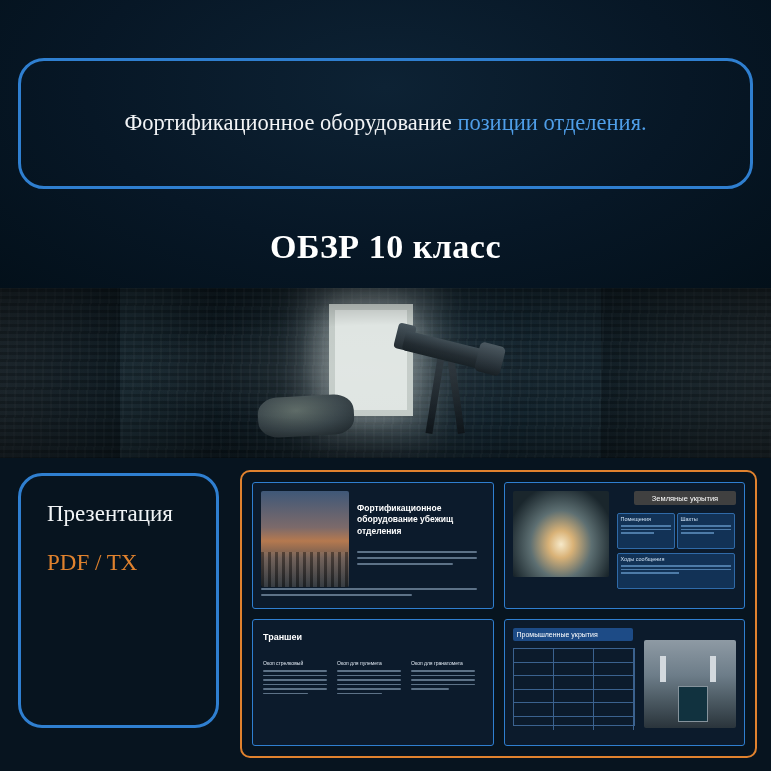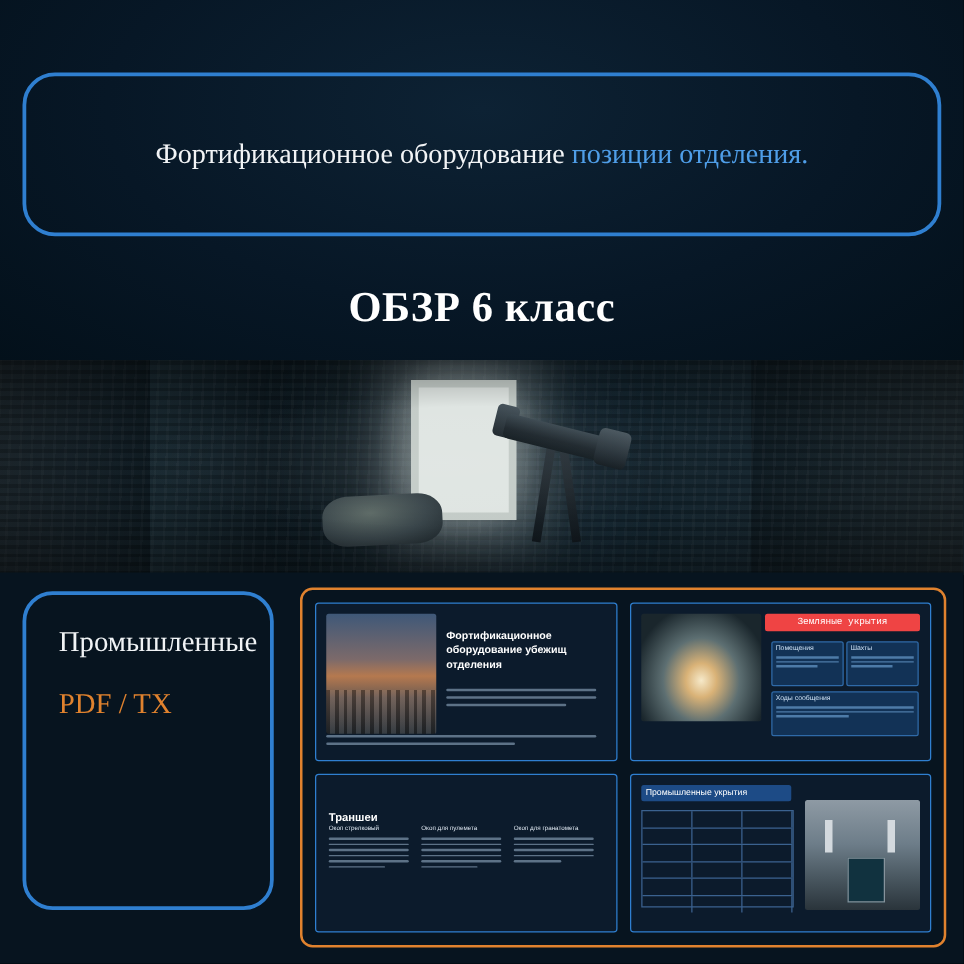--- a/index.html
+++ b/index.html
@@ -287,26 +287,26 @@
     height: 2px;
     background: #5d7287;
     margin-bottom: 4px;
     border-radius: 1px;
   }
 
   
   .s2-head {
     position: absolute;
     right: 8px; top: 8px;
-    width: 124px; height: 14px;
-    background: #ef4444;
+    width: 102px; height: 14px;
+    background: #404040;
     border-radius: 2px;
     color: #fff;
     font-size: 7.5px;
-    font-family: Liberation Mono, monospace;
+    font-family: Liberation Sans, sans-serif;
     display: flex;
     align-items: center;
     justify-content: center;
   }
   .s2-photo {
     position: absolute;
     left: 8px; top: 8px;
     width: 96px; height: 86px;
     background:
       radial-gradient(ellipse at 50% 62%, #f6e9c9 0%, #d9b277 18%, #5d6f72 45%, #1a262c 80%);
@@ -326,21 +326,21 @@
   }
   .s2-panel .pl {
     height: 1.5px;
     background: #4d7ba8;
     margin: 2px 3px;
   }
 
   
   .s3-title {
     position: absolute;
-    left: 10px; top: 29px;
+    left: 10px; top: 12px;
     color: #ffffff;
     font-size: 9px;
     font-weight: bold;
     font-family: "Liberation Sans", sans-serif;
   }
   .s3-col {
     position: absolute;
     top: 40px;
     width: 64px;
   }
@@ -423,21 +423,21 @@
 <div class="page">
 
   <div class="top-area">
 
     <div class="title-box">
       <div class="title-line">
         <span>Фортификационное оборудование </span><span class="accent-blue">позиции отделения.</span>
       </div>
     </div>
 
-    <div class="subtitle">ОБЗР 6 класс</div>
+    <div class="subtitle">ОБЗР 10 класс</div>
   </div>
 
   <div class="photo-band">
     <div class="photo-bg"></div>
     <div class="wall-left"></div>
     <div class="wall-right"></div>
     <div class="photo-tex"></div>
     <div class="window-glow"></div>
     <div class="window-frame"></div>
     <div class="pillow"></div>
@@ -445,21 +445,21 @@
     <div class="tripod-b"></div>
     <div class="scope-eye"></div>
     <div class="scope-body"></div>
     <div class="scope-obj"></div>
     <div class="photo-vignette"></div>
   </div>
 
   <div class="bottom-area"></div>
 
   <div class="info-box">
-    <div class="info-line white">Промышленные</div>
+    <div class="info-line white">Презентация</div>
     <div class="info-line orange">PDF / TX</div>
   </div>
 
   <div class="slides-box">
     <div class="slide-grid">
 
       <div class="slide">
         <div class="s1-photo"></div>
         <div class="s1-title">Фортификационное оборудование убежищ отделения</div>
         <div class="s1-body">

